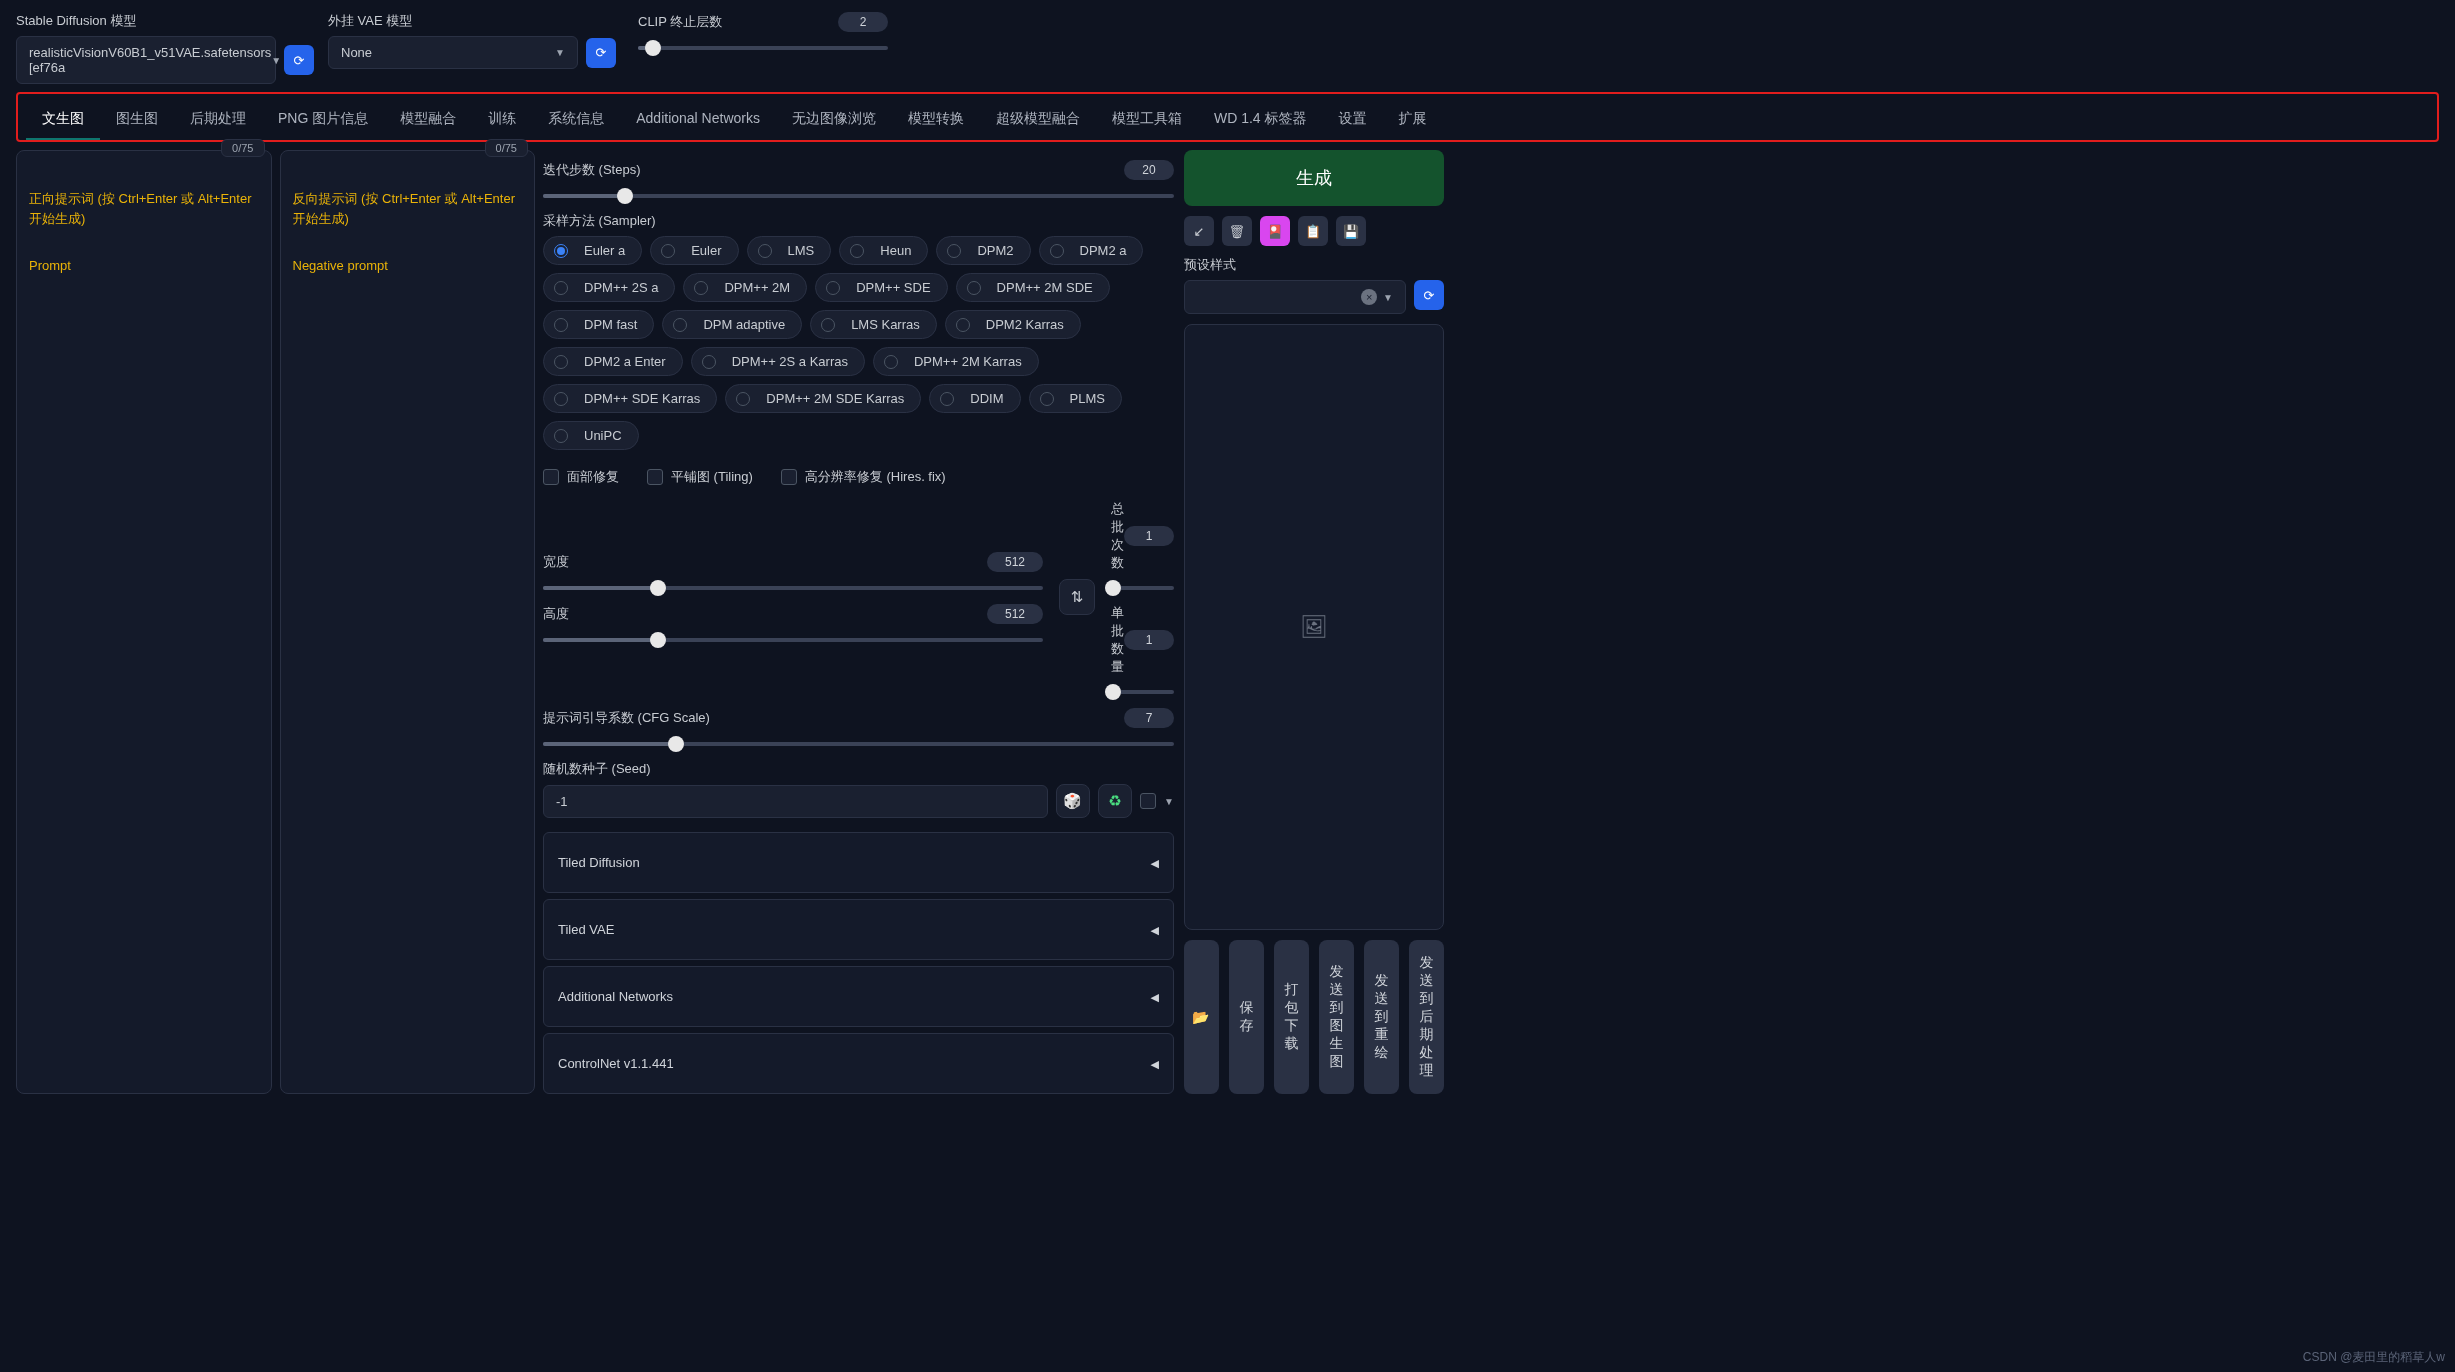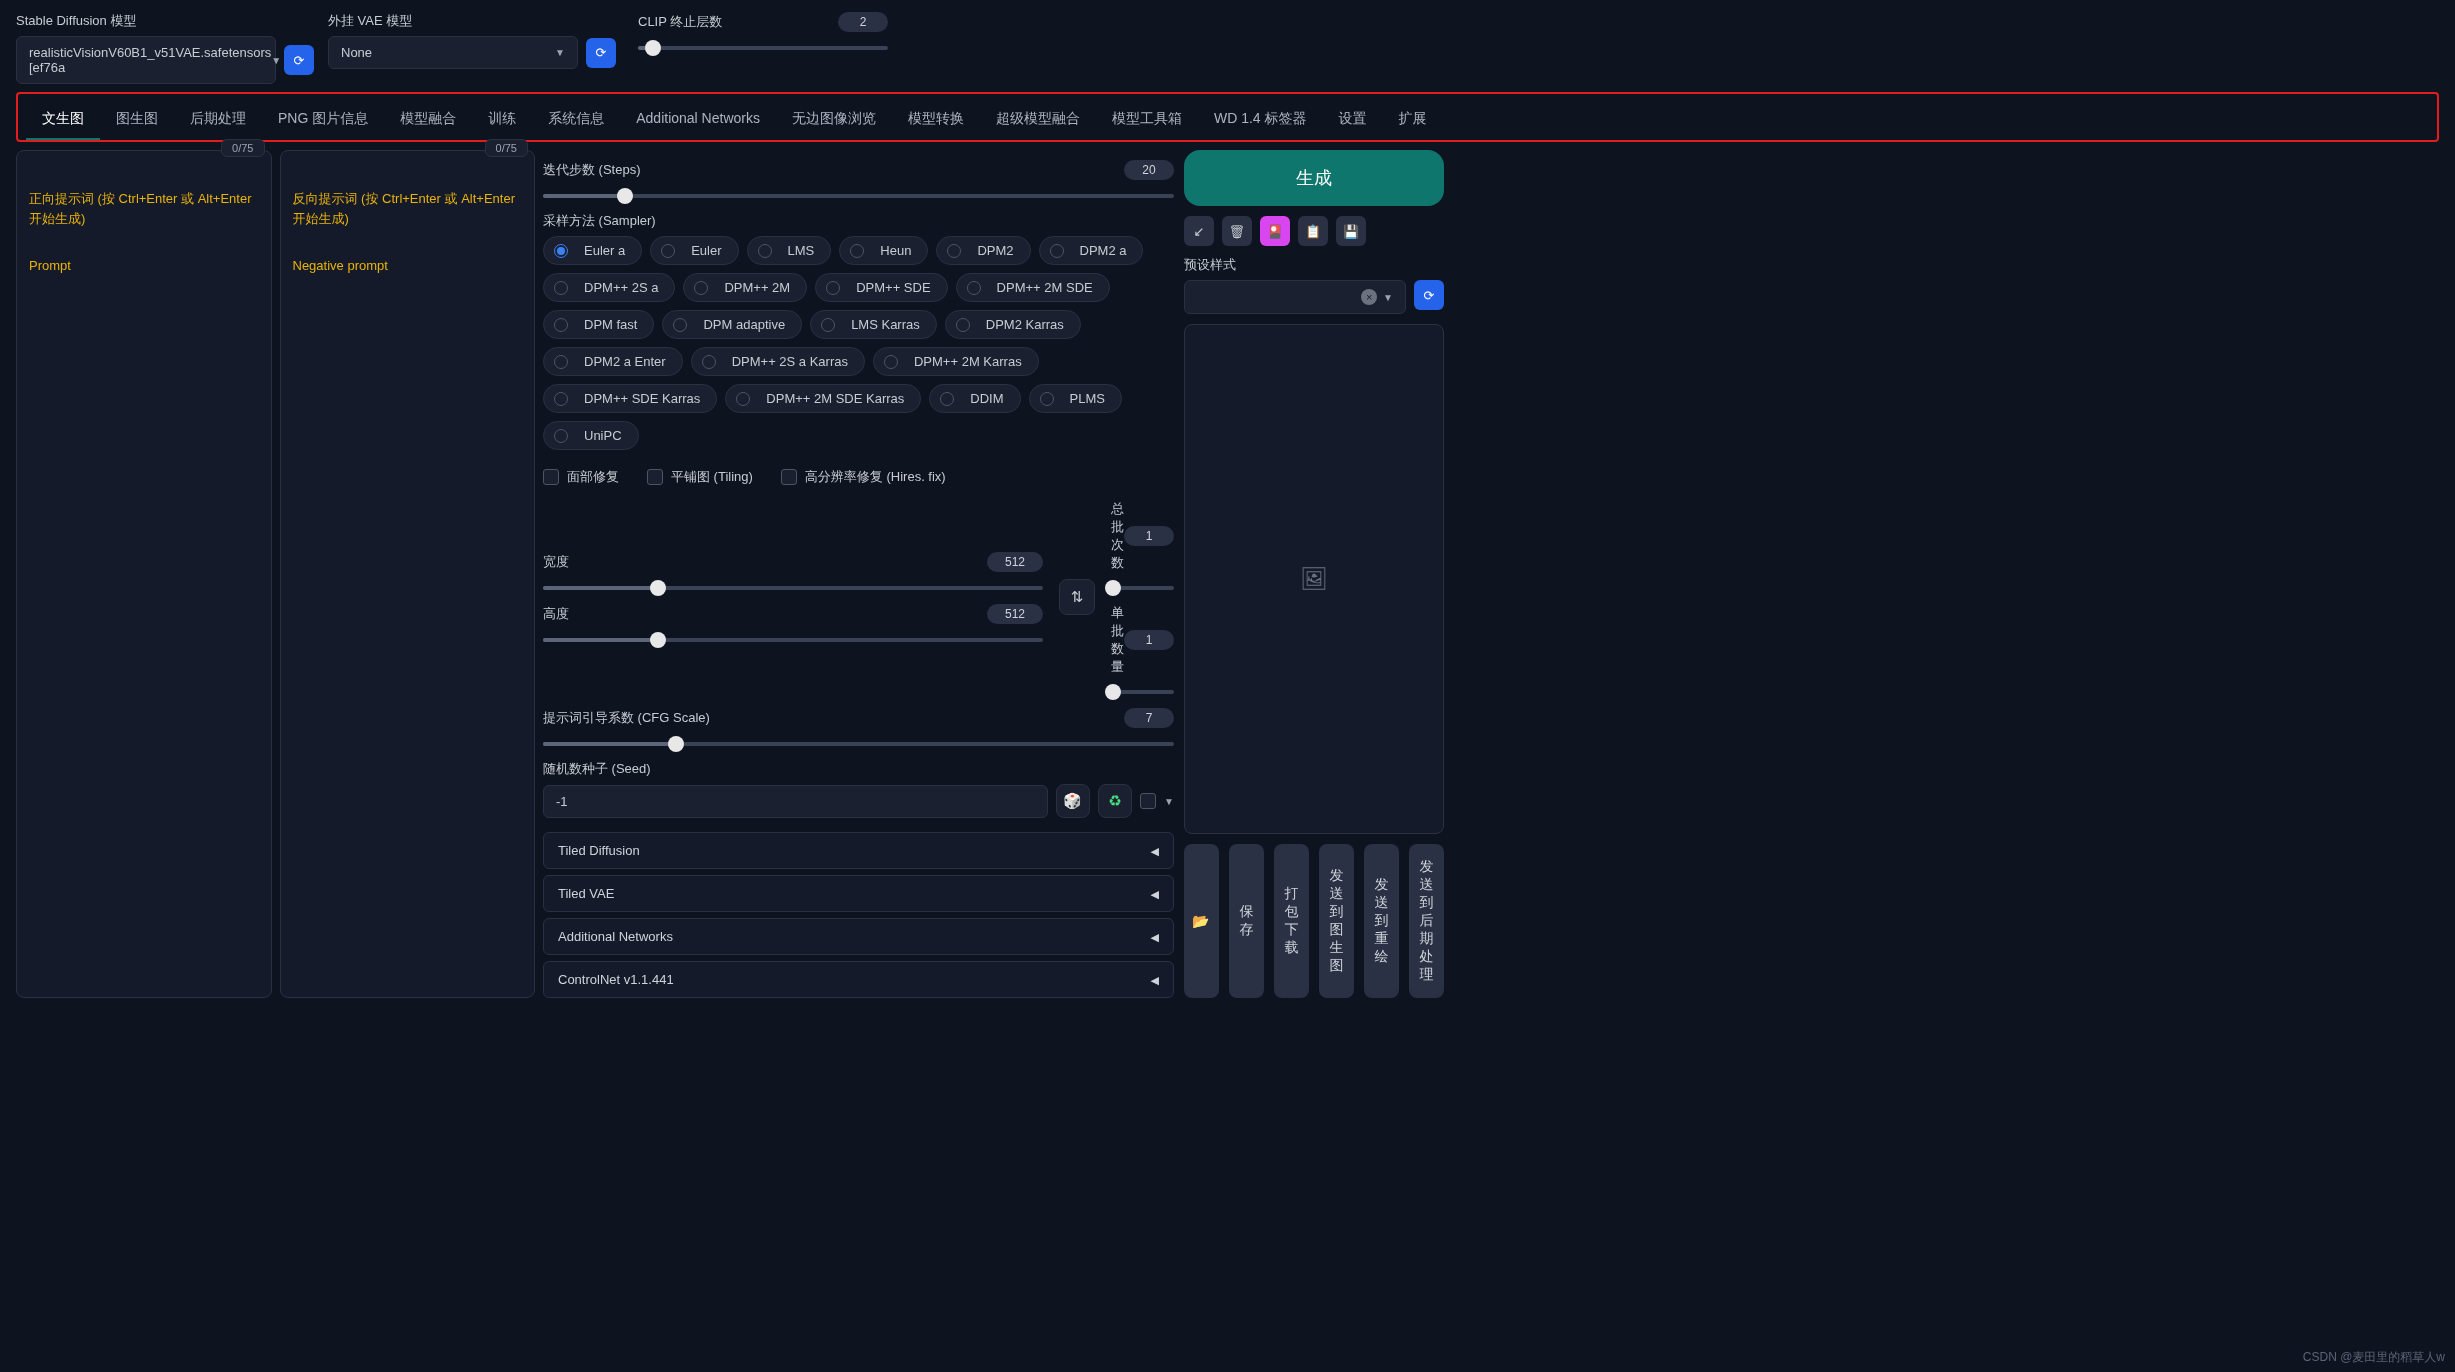--- a/index.html
+++ b/index.html
@@ -89,26 +89,26 @@
   flex: 1; background: #1a2030; border: 1px solid #2a3144; border-radius: 6px;
   padding: 8px 12px; color: #c8ccd2;
 }
 .icon-btn {
   width: 34px; height: 34px; background: #1a2030; border: 1px solid #2a3144;
   border-radius: 8px; display: flex; align-items: center; justify-content: center;
   cursor: pointer; font-size: 15px;
 }
 .accordion {
   background: #141a2a; border: 1px solid #2a3144; border-radius: 6px;
-  padding: 10px 14px; display: flex; justify-content: space-between; align-items: center;
+  padding: 22px 14px; display: flex; justify-content: space-between; align-items: center;
   cursor: pointer; color: #d0d4da;
 }
 .generate-btn {
-  background: #0f766e; color: #fff; font-size: 18px; font-weight: 500;
-  border-radius: 16px; height: 56px; display: flex; align-items: center;
+  background: #14532d; color: #fff; font-size: 18px; font-weight: 500;
+  border-radius: 8px; height: 56px; display: flex; align-items: center;
   justify-content: center; cursor: pointer;
 }
 .tool-row { display: flex; gap: 8px; }
 .tool-btn {
   width: 30px; height: 30px; background: #2a3144; border-radius: 6px;
   display: flex; align-items: center; justify-content: center; cursor: pointer; color: #c8ccd2;
 }
 .tool-btn.magenta { background: #d946ef; }
 .styles-box {
   background: #1a2030; border: 1px solid #2a3144; border-radius: 6px;

